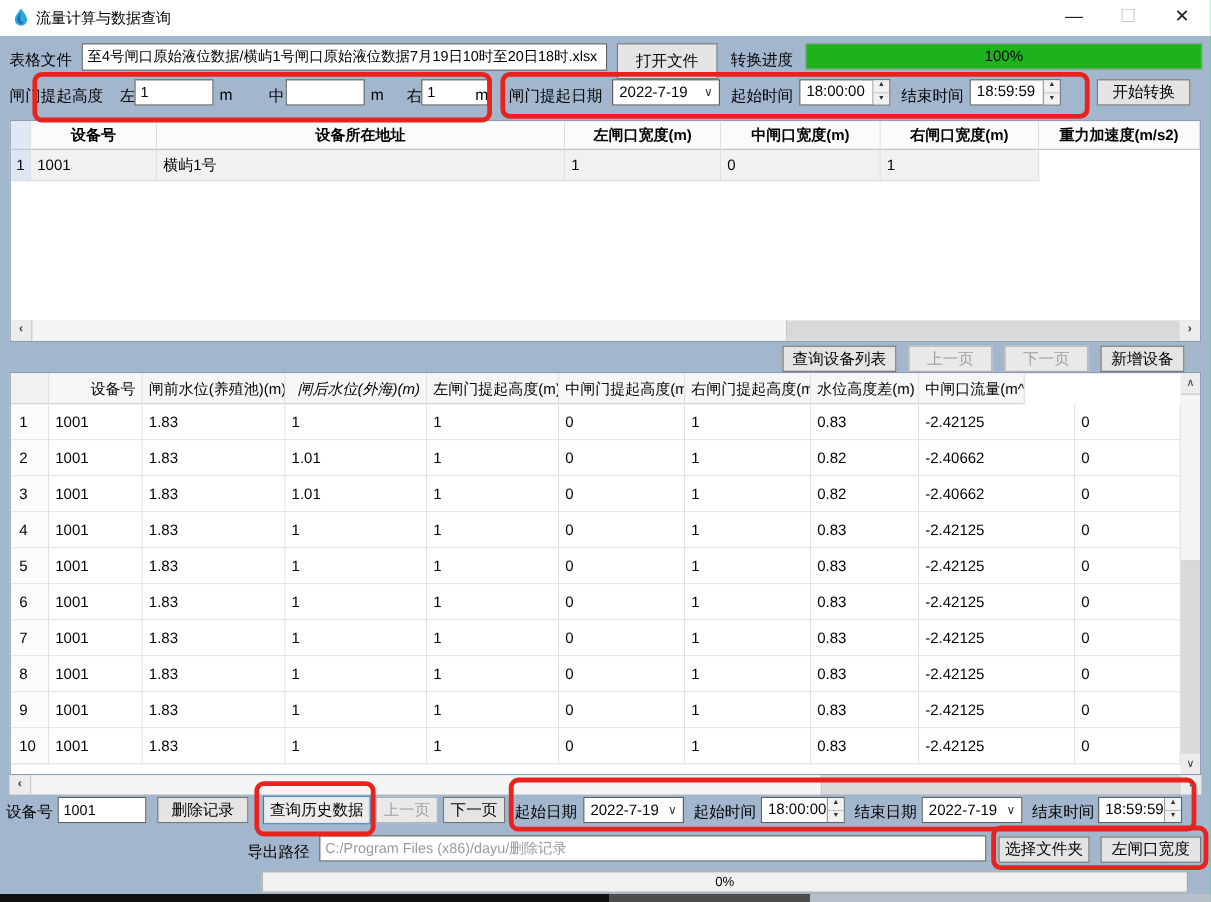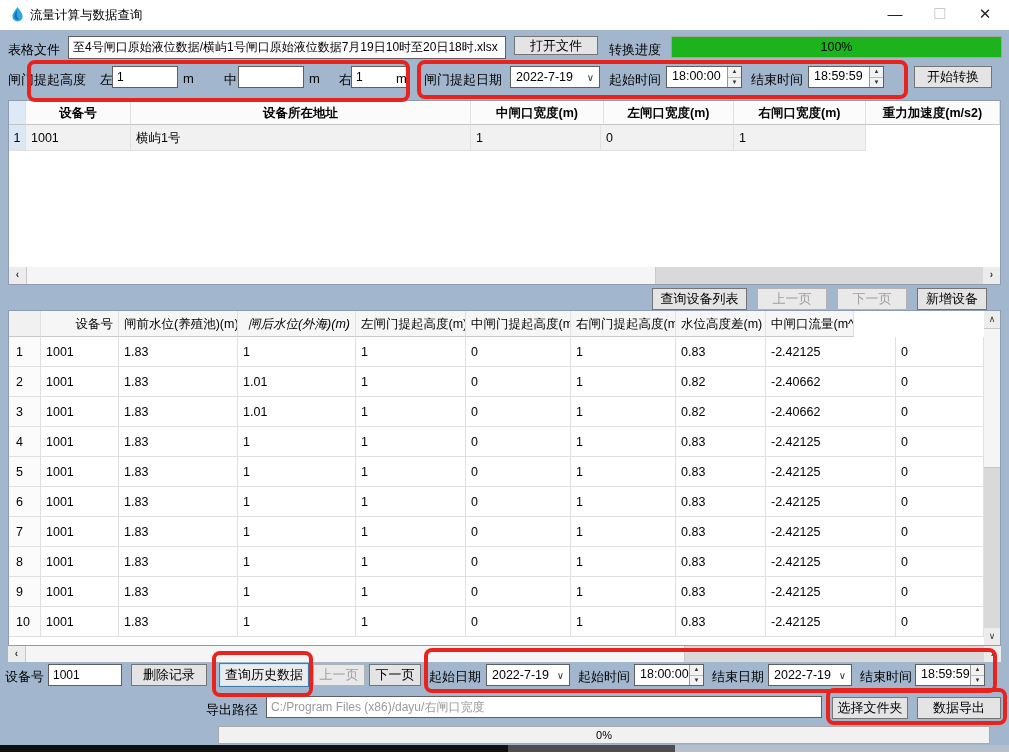--- a/index.html
+++ b/index.html
@@ -74,21 +74,21 @@
     <span class="abs title-text">流量计算与数据查询</span>
     <span class="abs winbtn" style="left:873px;">—</span>
     <span class="abs winbtn disabled" style="left:918px;">☐</span>
     <span class="abs winbtn" style="left:963px;">✕</span>
   </div>
 
   <div class="abs client"></div>
 
   <span class="abs label" style="left:8px;top:41px;">表格文件</span>
   <div class="abs input" style="left:68px;top:36px;width:438px;height:23px;">至4号闸口原始液位数据/横屿1号闸口原始液位数据7月19日10时至20日18时.xlsx</div>
-  <div class="abs btn" style="left:514px;top:36px;width:84px;height:19px;">打开文件</div>
+  <div class="abs btn" style="left:514px;top:36px;width:84px;height:30px;">打开文件</div>
   <span class="abs label" style="left:609px;top:41px;">转换进度</span>
   <div class="abs progress1" style="left:671px;top:36px;width:331px;height:22px;">100%</div>
 
   <span class="abs label" style="left:8px;top:71px;">闸门提起高度</span>
   <span class="abs label" style="left:100px;top:71px;">左</span>
   <div class="abs input" style="left:112px;top:66px;width:66px;height:22px;">1</div>
   <span class="abs label" style="left:183px;top:71px;">m</span>
   <span class="abs label" style="left:224px;top:71px;">中</span>
   <div class="abs input" style="left:238px;top:66px;width:66px;height:22px;"></div>
   <span class="abs label" style="left:309px;top:71px;">m</span>
@@ -118,22 +118,22 @@
       </span>
   </div>
   <div class="abs btn" style="left:914px;top:66px;width:78px;height:22px;">开始转换</div>
 
   <div class="abs tablebox" style="left:8px;top:100px;width:993px;height:185px;">
     <div id="device-table">
         <div class="trow thead">
           <div class="tcell h0" style="width: 17px;"></div>
           <div class="tcell h1" style="width: 105px;">设备号</div>
           <div class="tcell h2" style="width: 340px;">设备所在地址</div>
+          <div class="tcell h3" style="width: 130px;">左闸口宽度(m)</div>
           <div class="tcell h4" style="width: 133px;">中闸口宽度(m)</div>
-          <div class="tcell h3" style="width: 130px;">左闸口宽度(m)</div>
           <div class="tcell h5" style="width: 132px;">右闸口宽度(m)</div>
           <div class="tcell h6" style="width: 134px;">重力加速度(m/s2)</div>
         </div>
         <div class="trow tdata">
           <div class="tcell d0 gutter" style="width: 17px;">1</div>
           <div class="tcell d1" style="width: 105px;">1001</div>
           <div class="tcell d2" style="width: 340px;">横屿1号</div>
           <div class="tcell d3" style="width: 130px;">1</div>
           <div class="tcell d4" style="width: 133px;">0</div>
           <div class="tcell d5" style="width: 132px;">1</div>
@@ -328,23 +328,23 @@
   <span class="abs label" style="left:860px;top:668px;">结束时间</span>
   <div class="abs spin" style="left:915px;top:664px;width:70px;height:22px;">
     <span class="val">18:59:59</span>
     <span class="arrows">
         <span>▲</span>
         <span>▼</span>
       </span>
   </div>
 
   <span class="abs label" style="left:206px;top:701px;">导出路径</span>
-  <div class="abs input" style="left:266px;top:696px;width:556px;height:22px;color:#9a9a9a;">C:/Program Files (x86)/dayu/右闸口宽度</div>
+  <div class="abs input" style="left:266px;top:696px;width:556px;height:22px;color:#9a9a9a;">C:/Program Files (x86)/dayu/删除记录</div>
   <div class="abs btn" style="left:832px;top:697px;width:76px;height:22px;">选择文件夹</div>
-  <div class="abs btn" style="left:917px;top:697px;width:84px;height:22px;">数据导出</div>
+  <div class="abs btn" style="left:917px;top:697px;width:84px;height:22px;">左闸口宽度</div>
 
   <div class="abs progress2" style="left:218px;top:726px;width:772px;height:18px;">0%</div>
 
   <div class="abs strip" style="left:0;top:745px;width:508px;background:#101010;"></div>
   <div class="abs strip" style="left:508px;top:745px;width:167px;background:#4d4d4f;"></div>
   <div class="abs strip" style="left:675px;top:745px;width:334px;background:#b7bfca;"></div>
 
   <div class="abs redbox" style="left:27px;top:60px;width:383px;height:42px;"></div>
   <div class="abs redbox" style="left:417px;top:60px;width:491px;height:39px;"></div>
   <div class="abs redbox" style="left:212px;top:651px;width:101px;height:46px;"></div>

